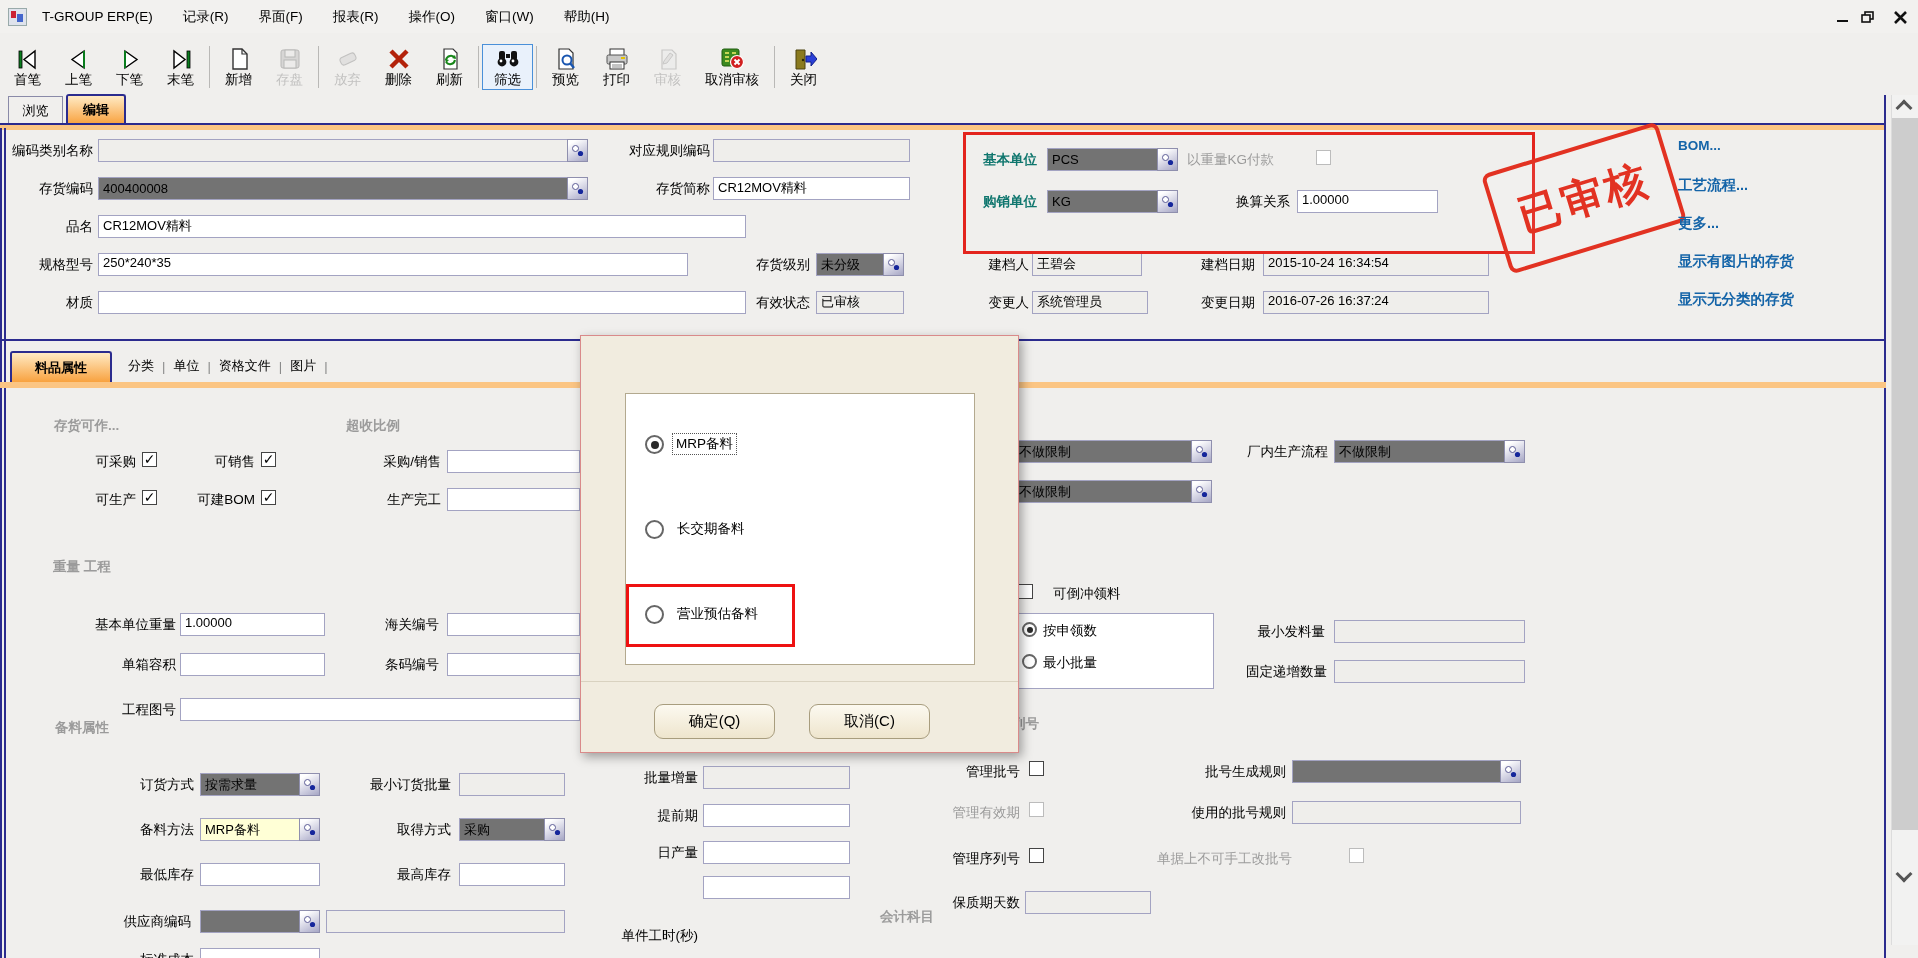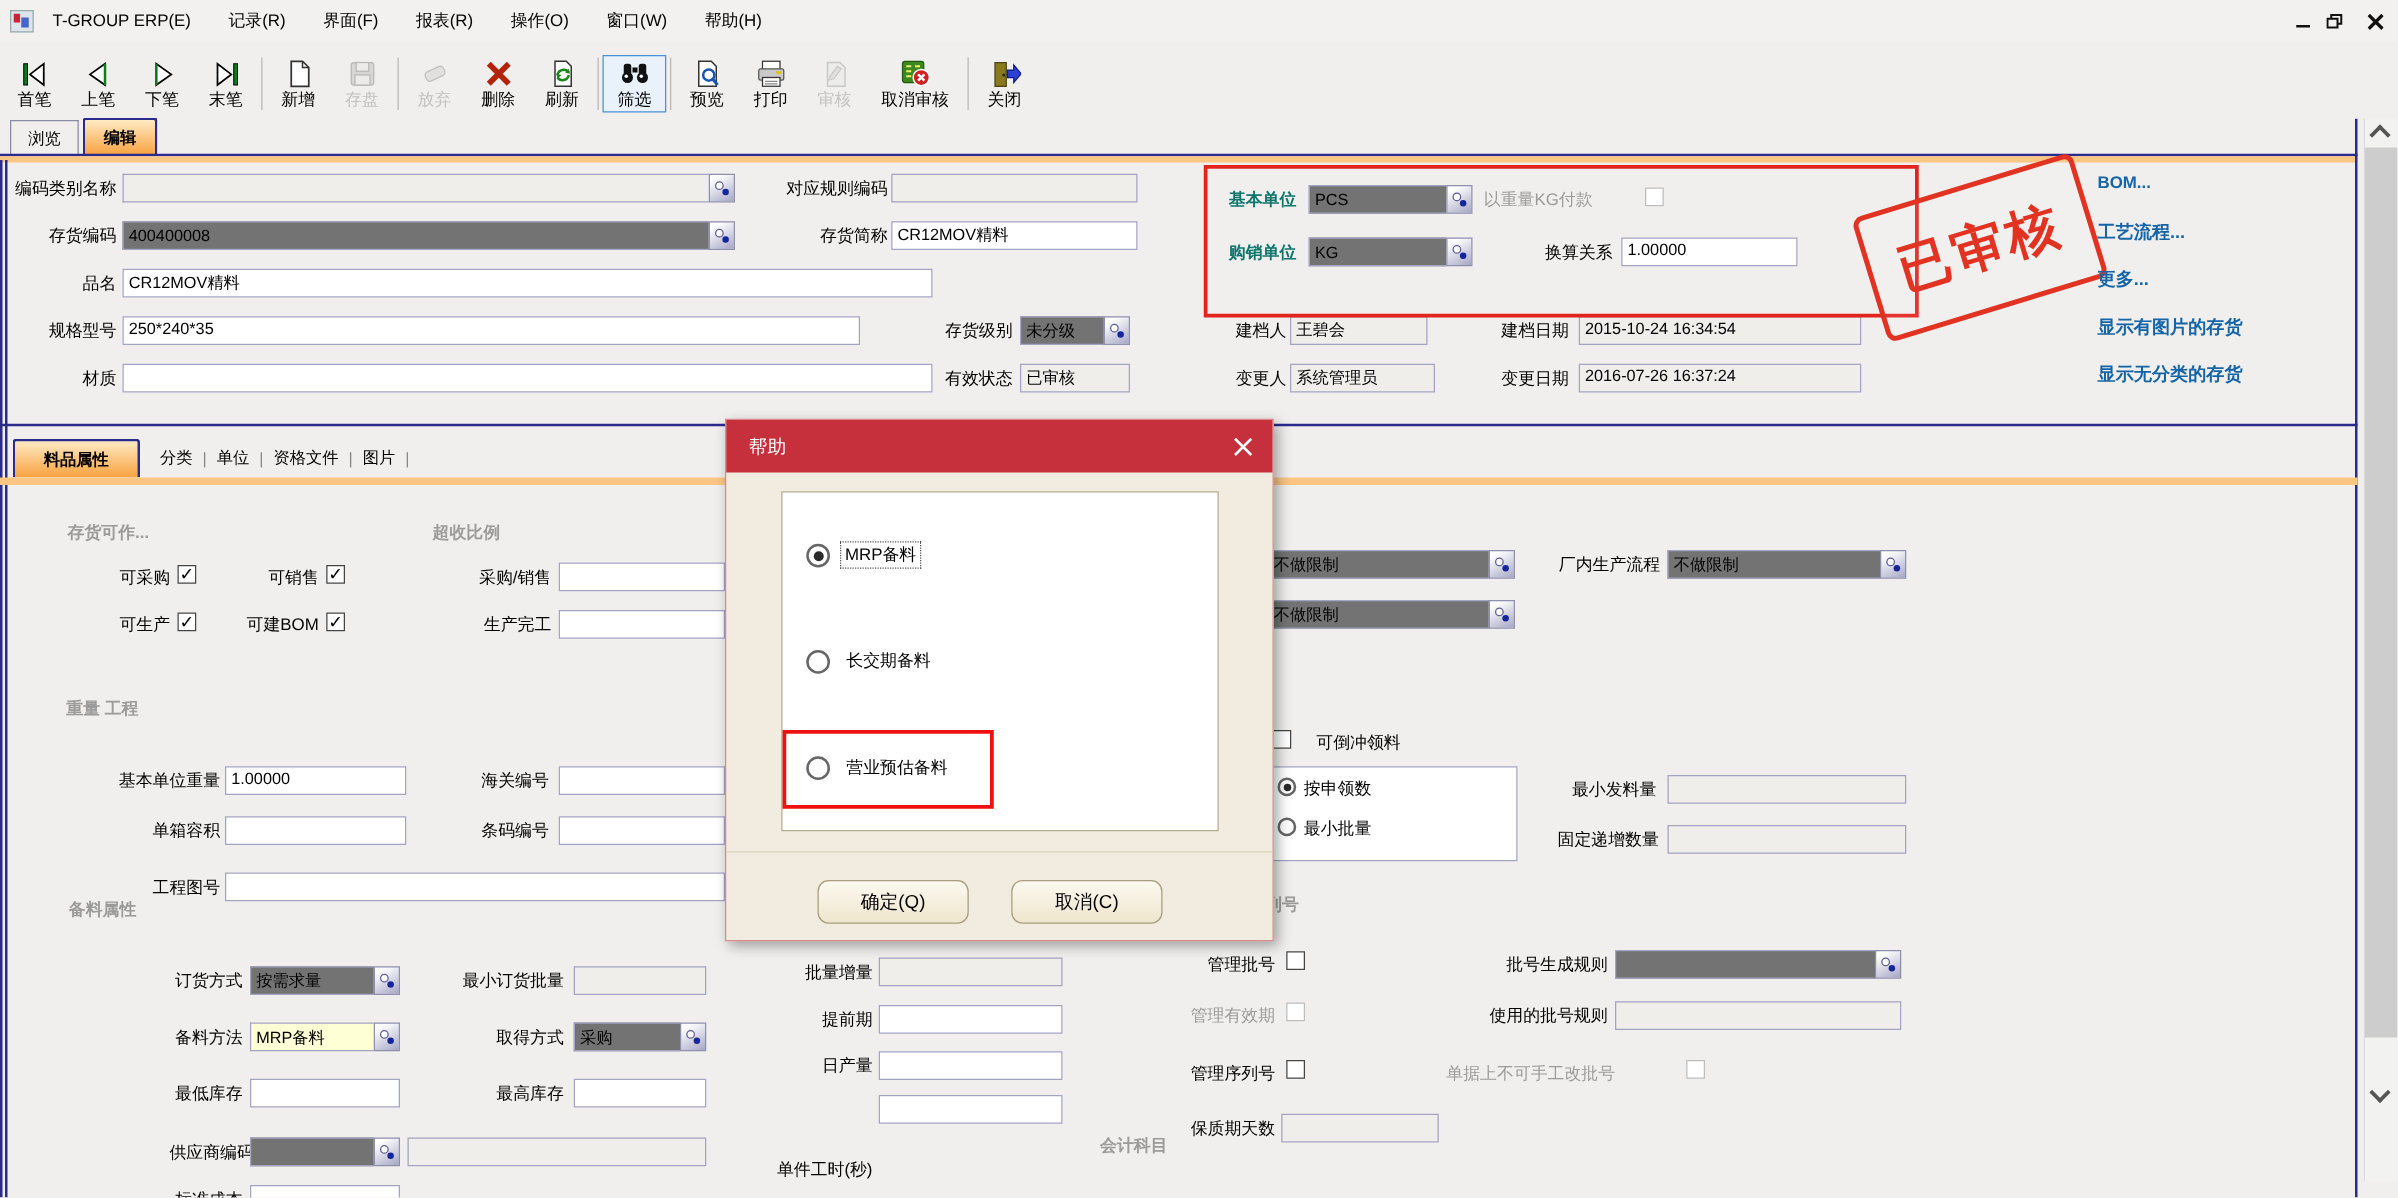--- a/index.html
+++ b/index.html
@@ -433,21 +433,21 @@
         <circle cx="9.5" cy="9.5" r="2.6" fill="#15269b"></circle>
       </svg>
     </span>
   </div>
 
 <div class="lbl" style="left:119px;top:865px;width:75px">最低库存</div>
 <div class="fld" style="left:200px;top:863px;width:120px"></div>
 <div class="lbl" style="left:380px;top:865px;width:71px">最高库存</div>
 <div class="fld" style="left:459px;top:863px;width:106px"></div>
 
-<div class="lbl" style="left:108px;top:912px;width:95px">供应商编码</div>
+<div class="lbl" style="left:96px;top:912px;width:95px">供应商编码</div>
 <div class="combo" style="left:200px;top:910px;width:120px">
     <input readonly="" style="">
     <span class="lk">
       <svg width="13" height="13">
         <circle cx="4.5" cy="4.5" r="3" fill="#fff" stroke="#5c5c96"></circle>
         <circle cx="9.5" cy="9.5" r="2.6" fill="#15269b"></circle>
       </svg>
     </span>
   </div>
 <div class="fld dis" style="left:326px;top:910px;width:239px"></div>
@@ -532,28 +532,20 @@
 
 <div class="lbl" style="left:926px;top:893px;width:94px">保质期天数</div>
 <div class="fld dis" style="left:1025px;top:891px;width:126px"></div>
 
 <div class="sb-track"></div>
 <div class="sb-thumb"></div>
 <span class="chev sb-up"></span>
 <span class="chev sb-dn"></span>
 
 <div class="dialog">
-  <div class="dlg-title">
-      <span>帮助</span>
-    <span class="dlg-close">
-        <svg width="15" height="15">
-          <path d="M1 1 L14 14 M14 1 L1 14" stroke="#fff" stroke-width="2"></path>
-        </svg>
-      </span>
-  </div>
   <div class="dlg-panel"></div>
   <div class="rdo big sel" style="left:64px;top:99px"></div>
   <div class="lbl l focusdot" style="left:92px;top:98px;width:auto;padding:0 3px">MRP备料</div>
   <div class="rdo big" style="left:64px;top:184px"></div>
   <div class="lbl l" style="left:96px;top:183px;width:auto">长交期备料</div>
   <div class="rdo big" style="left:64px;top:269px"></div>
   <div class="lbl l" style="left:96px;top:268px;width:auto">营业预估备料</div>
   <div class="redrect" style="left:45px;top:248px;width:163px;height:57px"></div>
   <div class="dlg-sep"></div>
   <div class="dlg-btn" style="left:73px;top:368px">确定(Q)</div>

